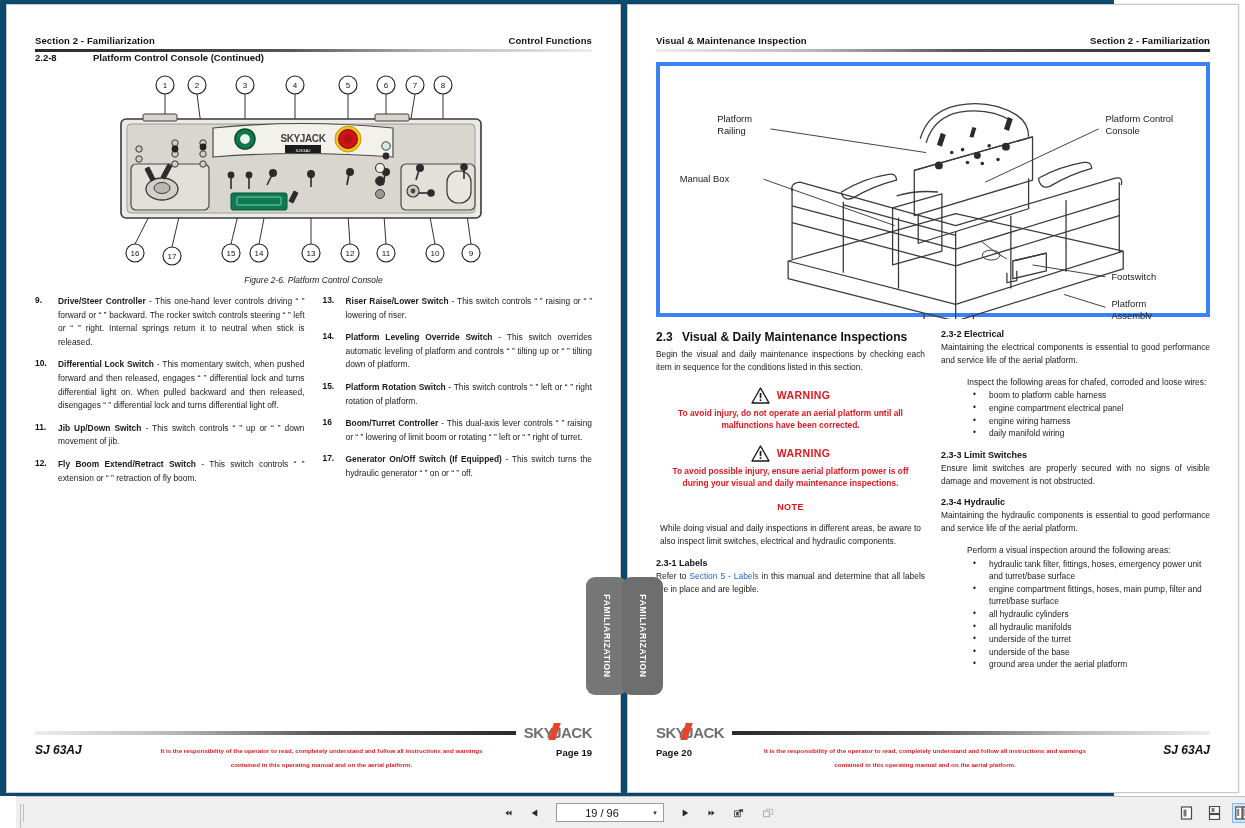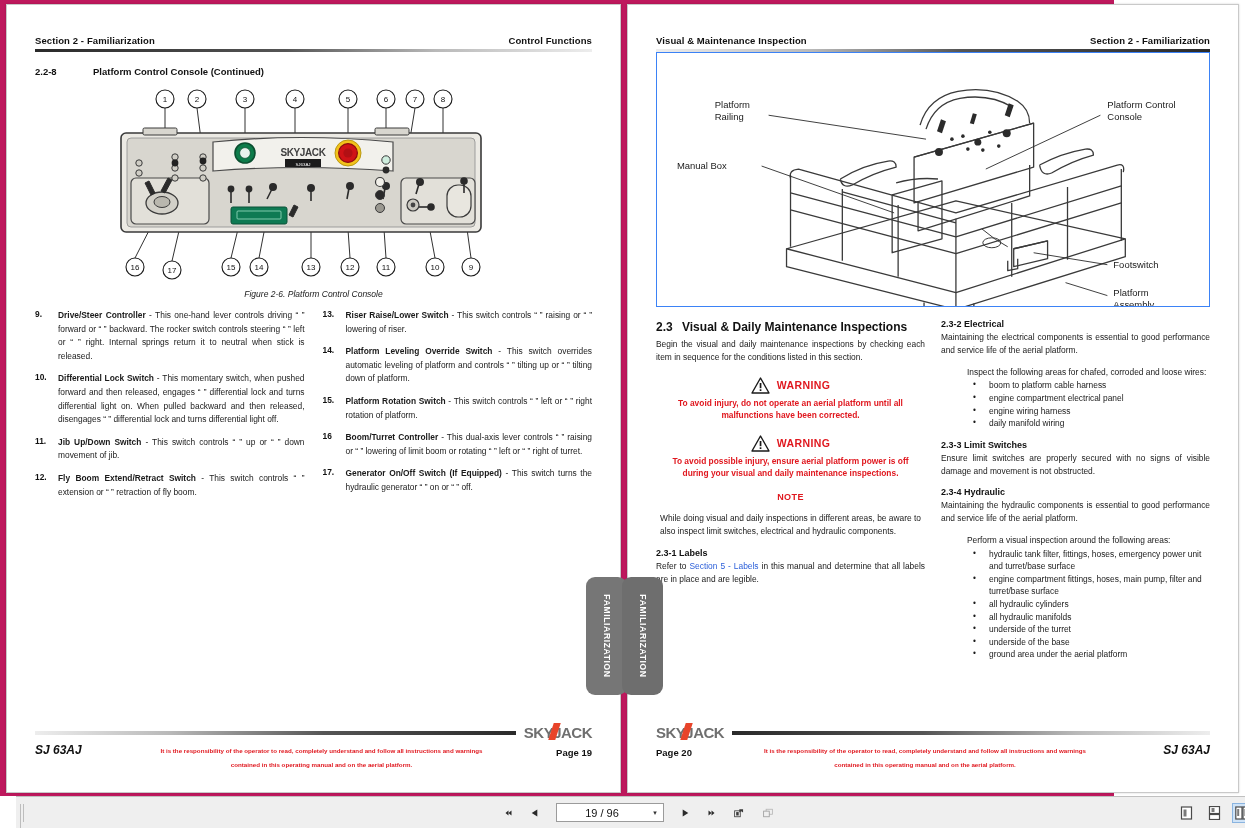--- a/index.html
+++ b/index.html
@@ -8,21 +8,21 @@
     width:1245px; height:828px;
     background:#ffffff;
     font-family:"Liberation Sans", sans-serif;
     overflow:hidden;
     position:relative;
   }
 
   
   #viewer {
     position:absolute; left:0; top:0; width:1114px; height:796px;
-    background:#be185d;
+    background:#0c4a6e;
     display:flex; justify-content:flex-end; align-items:flex-start;
   }
   #pages { position:relative; width:1245px; height:796px; }
 
   .page {
     position:absolute; top:4px; height:789px;
     background:#fff;
     border:1px solid #c9c9c9;
     box-shadow:0 0 2px rgba(0,0,0,0.18);
   }
@@ -31,35 +31,35 @@
   .page-inner { position:absolute; left:0; top:0; right:0; bottom:0; padding:30px 28px 0 28px; }
 
   
   .runhead { display:flex; justify-content:space-between; align-items:baseline;
              font-size:9.5px; font-weight:bold; color:#111; letter-spacing:.1px; }
   .runrule { height:3px; margin-top:3px;
              background:linear-gradient(to right,#2a2a2a 0%,#555 45%,#b9b9b9 72%,#ededed 100%); }
   .runrule.rev { background:linear-gradient(to left,#2a2a2a 0%,#555 45%,#b9b9b9 72%,#ededed 100%); }
 
   
-  .sec-title { margin-top:14px; font-size:9.5px; font-weight:bold; color:#111; }
+  .sec-title { font-size:9.5px; font-weight:bold; color:#111; }
   .sec-title .num { display:inline-block; width:58px; }
 
   .figwrap { margin-top:8px; position:relative; height:210px; }
   .figcap { text-align:center; font-size:8.5px; font-style:italic; color:#1a1a1a; margin-top:4px; }
 
   .twocol { display:flex; gap:18px; margin-top:14px; }
   .col { width:50%; }
   .item { display:flex; margin-bottom:9px; }
   .item .n { width:23px; flex:0 0 23px; font-size:8.4px; font-weight:bold; color:#111; padding-top:0px; }
   .item .body { flex:1; font-size:8.4px; line-height:1.62; color:#1a1a1a; text-align:justify; }
   .item .body b { font-weight:bold; }
 
   
-  .imgbox { margin-top:0; border:1px solid #3b82f6; height:255px; position:relative; background:#fff; }
+  .imgbox { margin-top:10px; border:4px solid #3b82f6; height:255px; position:relative; background:#fff; }
   .rcols { display:flex; gap:16px; margin-top:12px; }
   .rcol { width:50%; }
   .h2 { font-size:12px; font-weight:bold; color:#111; margin-bottom:3px; line-height:1.35; }
   .h2 .hn { display:inline-block; min-width:26px; }
   .h3 { font-size:9px; font-weight:bold; color:#111; margin:10px 0 2px 0; }
   .p  { font-size:8.4px; line-height:1.52; color:#1a1a1a; text-align:justify; }
   .p.ind { margin-left:26px; }
   .ul { margin:1px 0 0 26px; padding:0; list-style:none; }
   .ul li { font-size:8.4px; line-height:1.5; color:#1a1a1a; position:relative; padding-left:22px; }
   .ul li:before { content:"\2022"; position:absolute; left:6px; top:-1px; }

